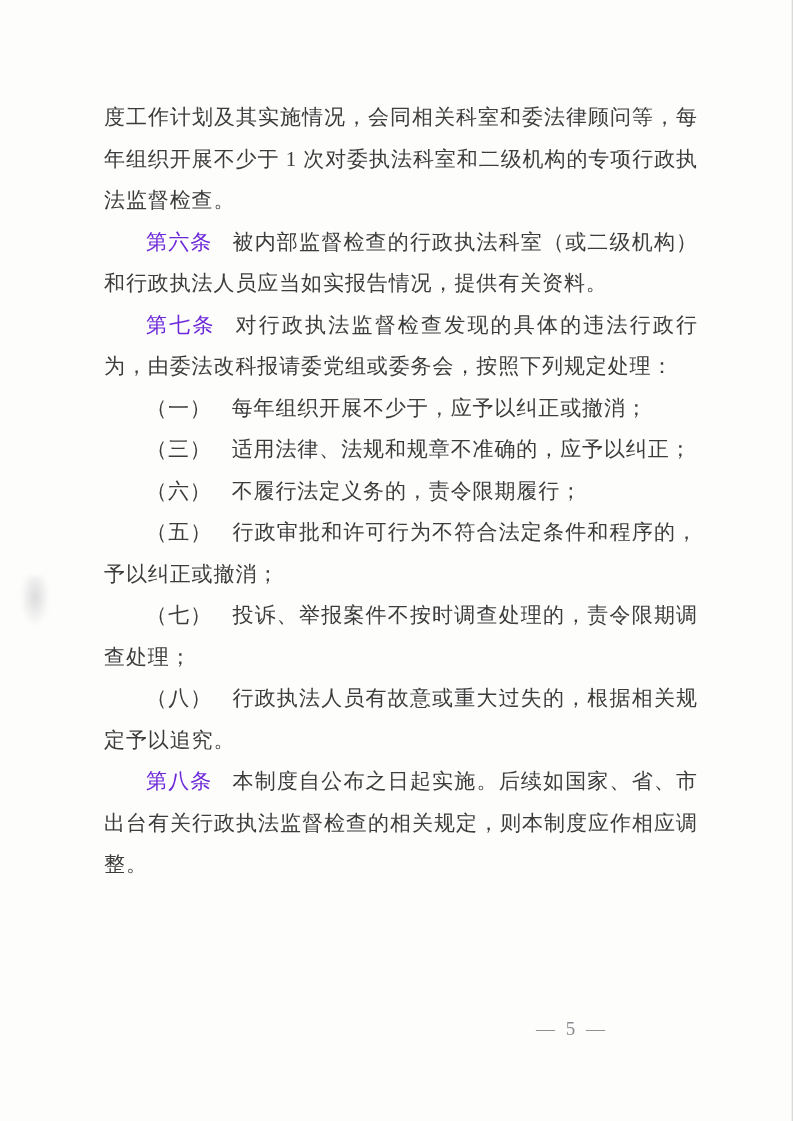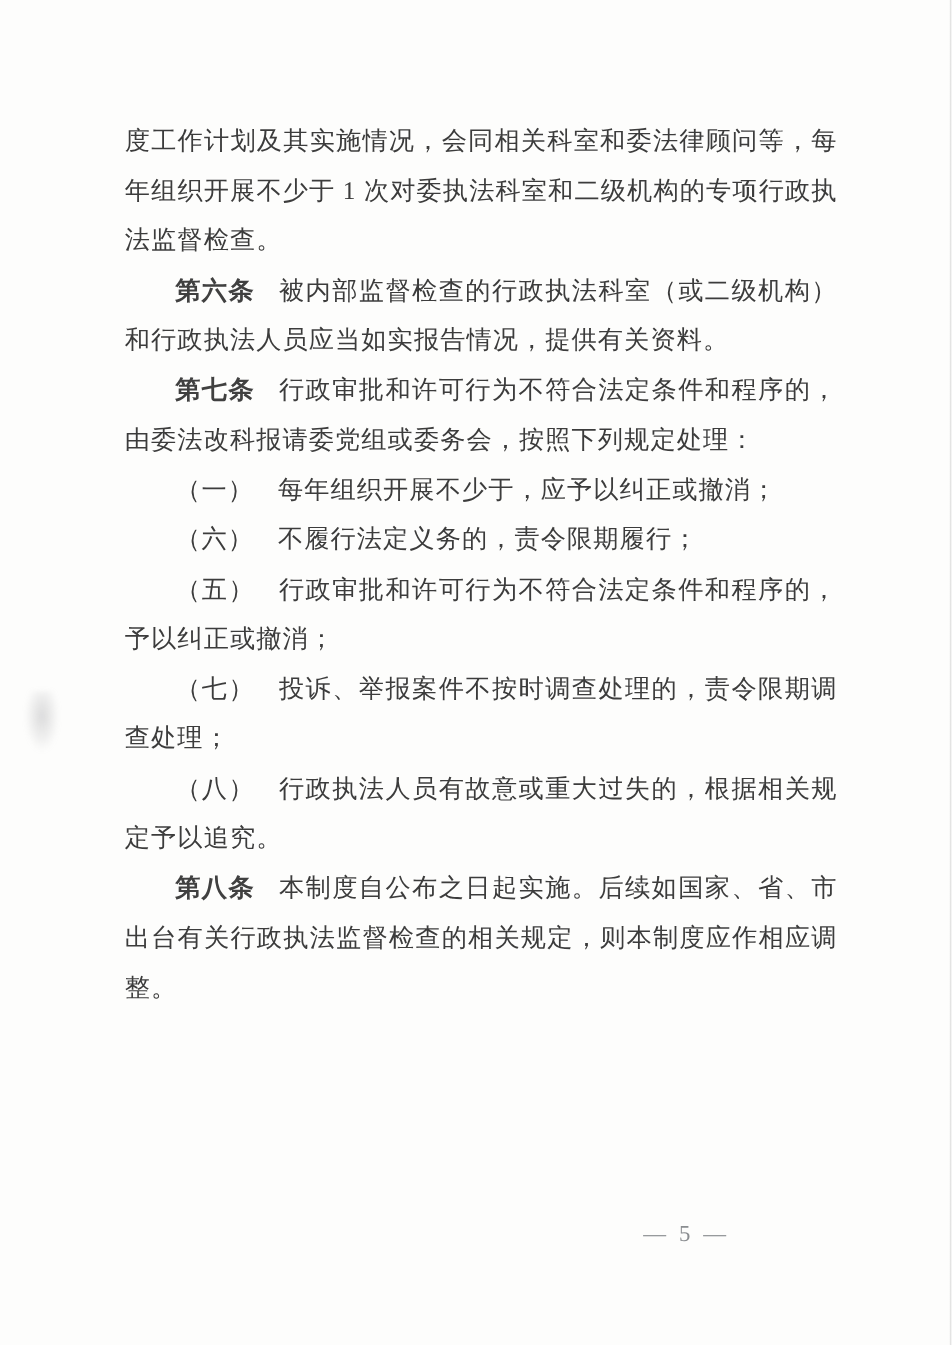--- a/index.html
+++ b/index.html
@@ -51,22 +51,22 @@
     padding: 0;
     text-indent: 2em;
   }
   .doc-body p.cont {
     text-indent: 0;
   }
   .lead {
     margin-right: 0.95em;
   }
   .article .lead {
-    font-weight: bold;
-    color: #404040;
+    font-weight: normal;
+    color: #6d28d9;
   }
   .page-number {
     position: absolute;
     left: 536px;
     top: 1018px;
     font-size: 19px;
     letter-spacing: 3px;
     color: #8a8d90;
     white-space: nowrap;
   }
@@ -75,25 +75,26 @@
 <body>
 
 <div class="page">
 
   <div class="doc-body">
 
     <p class="cont"><span>度工作计划及其实施情况，会同相关科室和委法律顾问等，每年组织开展不少于 1 次对委执法科室和二级机构的专项行政执法监督检查。</span></p>
 
     <p class="article"><span class="lead">第六条</span><span>被内部监督检查的行政执法科室（或二级机构）和行政执法人员应当如实报告情况，提供有关资料。</span></p>
 
-    <p class="article"><span class="lead">第七条</span><span>行政审批和许可行为不符合法定条件和程序的，由委法改科报请委党组或委务会，按照下列规定处理：</span></p>
+    <p class="article"><span class="lead">第七条</span><span>对行政执法监督检查发现的具体的违法行政行为，由委法改科报请委党组或委务会，按照下列规定处理：</span></p>
 
     <p class="list-item"><span class="lead">（一）</span><span>每年组织开展不少于，应予以纠正或撤消；</span></p>
 
 
+    <p class="list-item"><span class="lead">（三）</span><span>适用法律、法规和规章不准确的，应予以纠正；</span></p>
 
 
     <p class="list-item"><span class="lead">（六）</span><span>不履行法定义务的，责令限期履行；</span></p>
 
     <p class="list-item"><span class="lead">（五）</span><span>行政审批和许可行为不符合法定条件和程序的，予以纠正或撤消；</span></p>
 
     <p class="list-item"><span class="lead">（七）</span><span>投诉、举报案件不按时调查处理的，责令限期调查处理；</span></p>
 
     <p class="list-item"><span class="lead">（八）</span><span>行政执法人员有故意或重大过失的，根据相关规定予以追究。</span></p>
 

